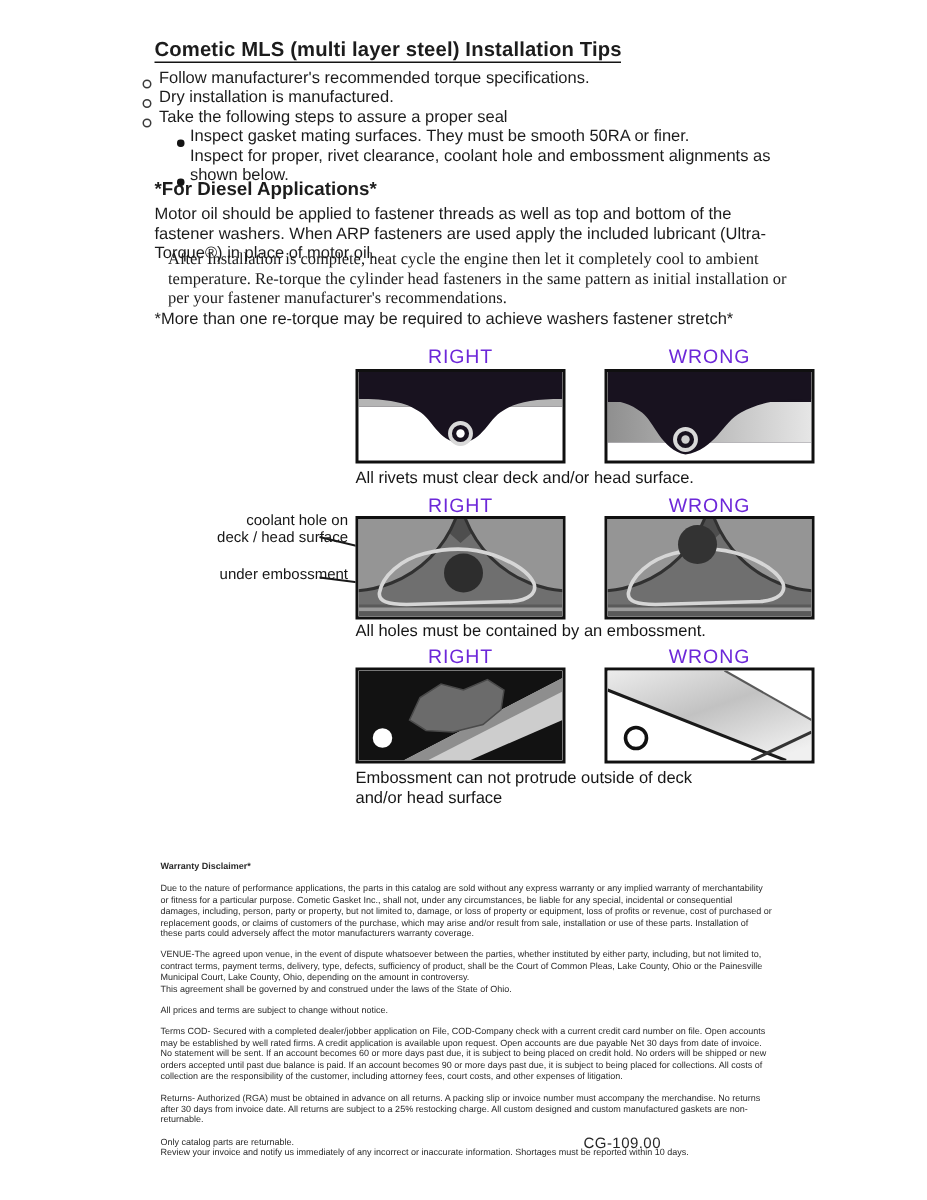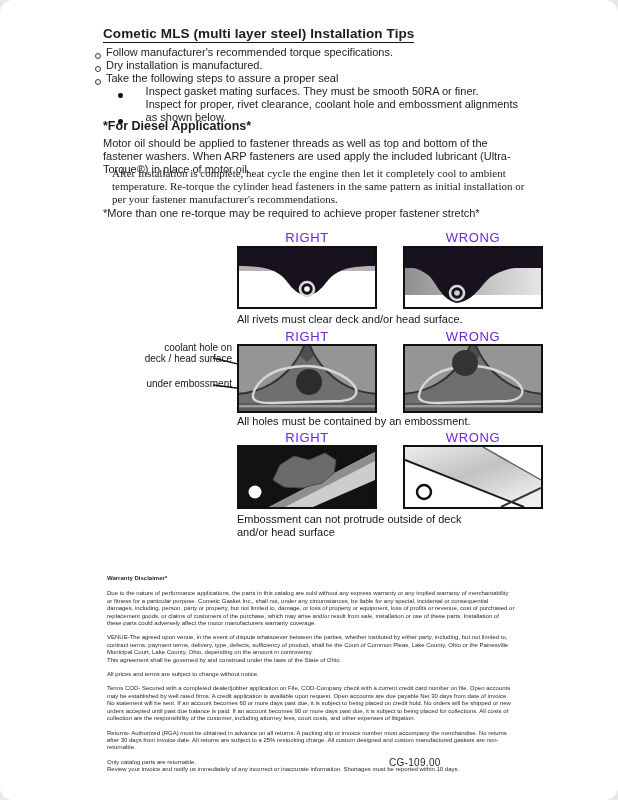--- a/index.html
+++ b/index.html
@@ -1,37 +1,37 @@
 <!DOCTYPE html>
 <html><head>
 <meta charset="utf-8">
 <style>
   html,body{margin:0;padding:0;background:#e8e8e8;}
   #page{
     position:relative;width:618px;height:800px;background:#ffffff;
     font-family:"Liberation Sans","DejaVu Sans",sans-serif;color:#1c1c1c;
-    overflow:hidden;margin:0 auto;border-radius:13px;
+    overflow:hidden;margin:0 auto;
   }
   .abs{position:absolute;}
   
   .doc-title{
     font-size:13.5px;font-weight:bold;
     border-bottom:1.6px solid #141414;padding-bottom:1px;display:inline-block;
     letter-spacing:.1px;
   }
   .bullet-row{display:flex;align-items:flex-end;font-size:11px;line-height:13px;margin-bottom:0;}
   .ring-marker{
     width:4px;height:4px;border:1.1px solid #3a3a3a;border-radius:50%;
     margin:4px 5px 0 0;flex:0 0 auto;background:#fff;
   }
   .dot-marker{
     width:4.6px;height:4.6px;border-radius:50%;background:#141414;
     margin:4px 4px 0 0;flex:0 0 auto;
   }
-  .sub-indent{margin-left:23px;gap:19px;}
+  .sub-indent{margin-left:23px;}
   
   .section-head{font-size:12.5px;font-weight:bold;}
   .body-par{font-size:11px;line-height:13.2px;}
   
   .rw-label{font-size:13px;letter-spacing:.6px;color:#6d28d9;text-align:center;width:140px;}
   .panel{
     width:140px;height:63px;border:2px solid #101010;box-sizing:border-box;
     background:#fff;overflow:hidden;
   }
   .panel svg{display:block;}
@@ -73,21 +73,21 @@
     </div>
     <div class="bullet-row sub-indent">
       <span class="dot-marker"></span>
       <span>Inspect for proper, rivet clearance, coolant hole and embossment alignments as shown below.</span>
     </div>
   </div>
 
   <div class="abs body-par" style="left:103px;top:137px;width:420px;">Motor oil should be applied to fastener threads as well as top and bottom of the fastener washers. When ARP fasteners are used apply the included lubricant (Ultra-Torque®) in place of motor oil.</div>
   <div class="abs section-head" style="left:103px;top:119px;">*For Diesel Applications*</div>
   <div class="abs body-par" style="left:112px;top:167px;width:420px;font-family:Liberation Serif, serif;">After Installation is complete, heat cycle the engine then let it completely cool to ambient temperature. Re-torque the cylinder head fasteners in the same pattern as initial installation or per your fastener manufacturer's recommendations.</div>
-  <div class="abs body-par" style="left:103px;top:207px;width:440px;">*More than one re-torque may be required to achieve proper fastener stretch*</div>
+  <div class="abs body-par" style="left:103px;top:207px;width:440px;">*More than one re-torque may be required to achieve washers fastener stretch*</div>
 
   <div class="abs rw-label" style="left:237px;top:230px;">RIGHT</div>
   <div class="abs rw-label" style="left:403px;top:230px;">WRONG</div>
 
   <div class="abs panel" style="left:237px;top:246px;">
     <svg width="136" height="59" viewBox="0 0 136 59">
       <rect width="136" height="59" fill="#18121f"></rect>
       <rect y="23" width="136" height="36" fill="#ffffff"></rect>
       <polygon points="0,14 44,23 0,23" fill="#b5b5b5"></polygon>
       <polygon points="136,14 92,23 136,23" fill="#b5b5b5"></polygon>

